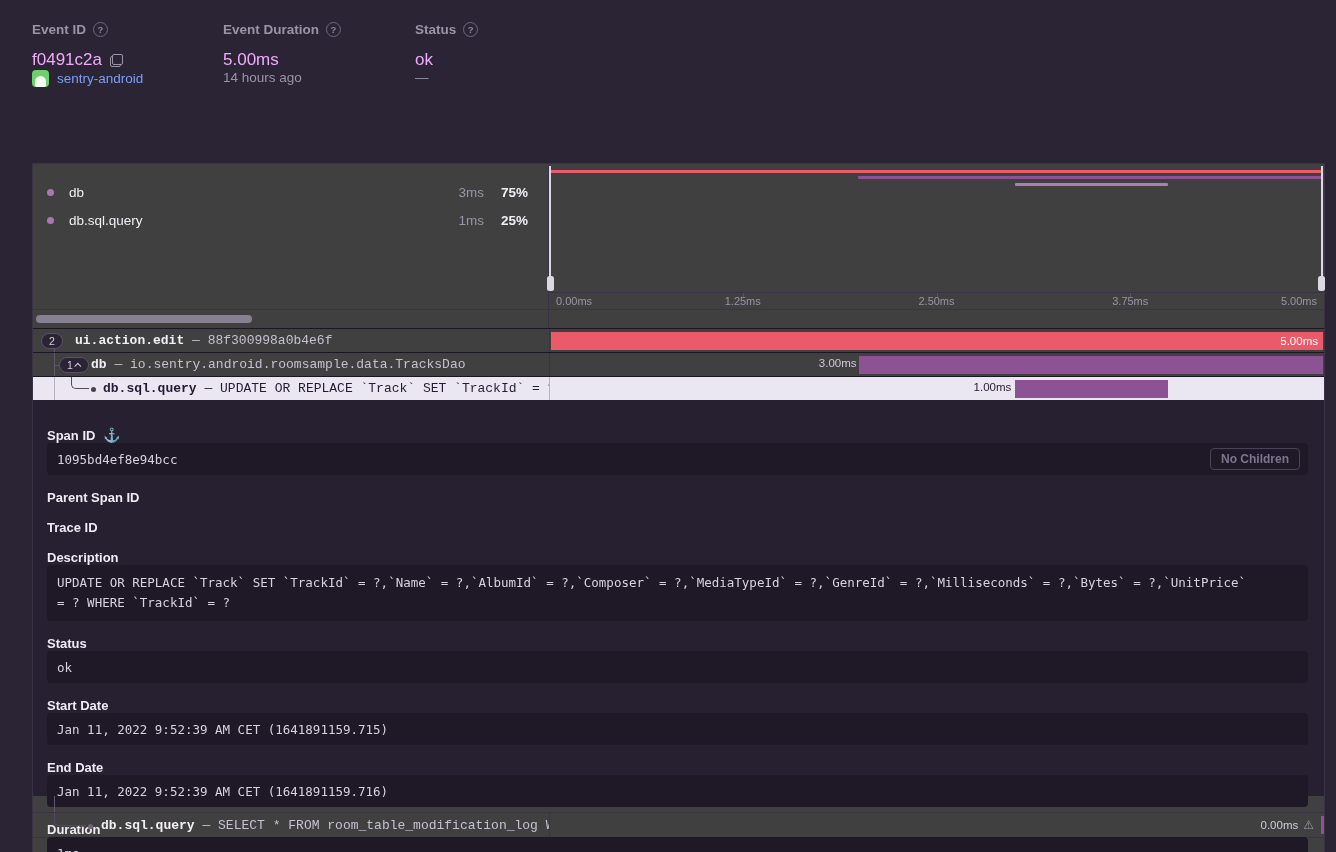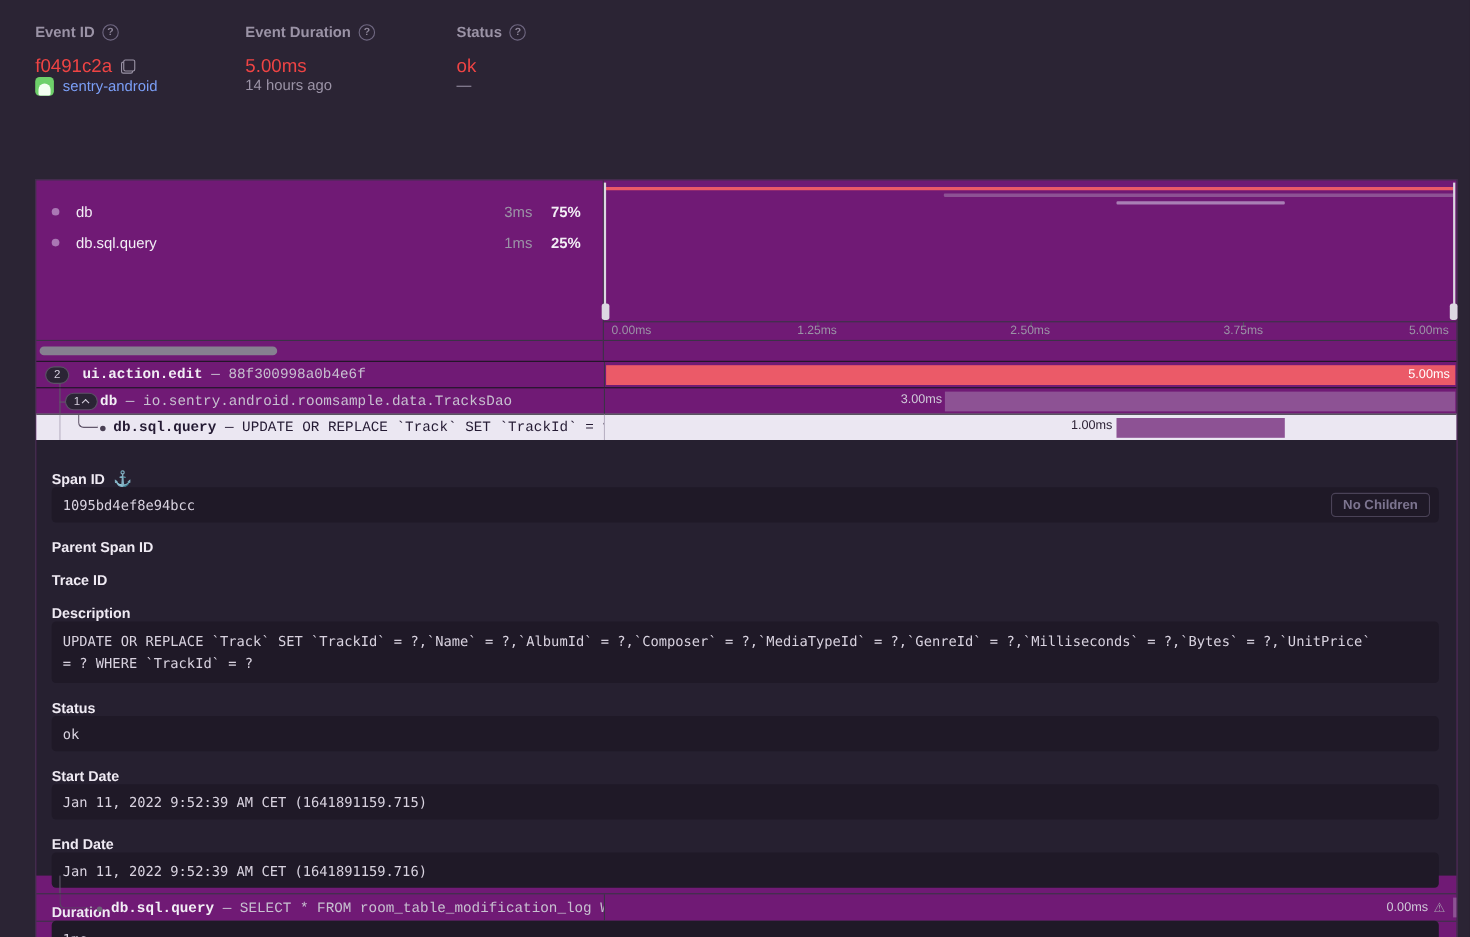--- a/index.html
+++ b/index.html
@@ -10,21 +10,21 @@
     font-family:"Liberation Sans", sans-serif; font-size:13px;
   }
   
   .hdr { position:absolute; top:22px; left:32px; display:flex; }
   .hcol { margin-right:0; }
   .hcol1 { width:191px; } .hcol2 { width:192px; } .hcol3 { width:200px; }
   .hlabel { display:flex; align-items:center; gap:7px; color:#9b93a6; font-weight:bold; font-size:13.5px; }
   .qicon { display:inline-flex; align-items:center; justify-content:center;
     width:15px; height:15px; border:1.4px solid #6f6781; border-radius:50%;
     color:#8d capsule; color:#8d8598; font-size:9.5px; font-weight:bold; }
-  .hvalue { margin-top:13px; font-size:17px; color:#ef4444; display:flex; align-items:center; gap:8px; }
+  .hvalue { margin-top:13px; font-size:17px; color:#f0abfc; display:flex; align-items:center; gap:8px; }
   .copy-ic { position:relative; width:13px; height:13px; display:inline-block; }
   .copy-ic::before { content:""; position:absolute; left:0; bottom:0; width:9px; height:9px;
     border:1.4px solid #9b93a6; border-radius:2px; }
   .copy-ic::after { content:""; position:absolute; right:0; top:0; width:9px; height:9px;
     border:1.4px solid #9b93a6; border-radius:2px; background:#2b2434; }
   .hsub { margin-top:0; font-size:13.5px; color:#9b93a6; display:flex; align-items:center; gap:8px; }
   .proj-link { color:#7b9ff7; }
   .android-ic { position:relative; width:17px; height:17px; border-radius:4px; background:#6ed06a; display:inline-block; overflow:hidden; }
   .android-ic::before { content:""; position:absolute; left:3px; top:6px; width:11px; height:11px;
     background:#f3fff1; border-radius:6px 6px 2px 2px; }
@@ -40,21 +40,21 @@
   .search-wrap input { width:100%; height:36px; background:#231c2a; border:1px solid #3b3246;
     border-radius:6px; padding:0 12px 0 38px; color:#d8d2df; font-size:13.5px; font-family:inherit; outline:none; }
   .search-wrap input::placeholder { color:#6f6781; }
   .mag-ic { position:absolute; left:13px; top:10px; width:11px; height:11px; }
   .mag-ic::before { content:""; position:absolute; left:0; top:0; width:8px; height:8px;
     border:1.6px solid #8d8598; border-radius:50%; }
   .mag-ic::after { content:""; position:absolute; right:-1px; bottom:-2px; width:1.8px; height:5px;
     background:#8d8598; transform:rotate(-45deg); border-radius:1px; }
   
   .trace { position:absolute; left:32px; top:163px; width:1293px; height:689px;
-    background:#701a75; border:1px solid #3b3246; border-bottom:none; }
+    background:#404040; border:1px solid #3b3246; border-bottom:none; }
   .tsplit { display:flex; height:164px; }
   .tleft { width:516px; border-right:1px solid #3b3246; display:flex; flex-direction:column; }
   .legend { height:145px; padding-top:14px; }
   .lrow { display:flex; align-items:center; height:28px; padding:0 20px 0 14px; }
   .ldot { width:7px; height:7px; border-radius:50%; background:#aa77b4; margin-right:15px; }
   .lname { color:#f2eef5; font-size:13.5px; }
   .ldur { margin-left:auto; color:#9b93a6; font-size:13.5px; width:46px; text-align:right; }
   .lpct { color:#f2eef5; font-weight:bold; font-size:13.5px; width:44px; text-align:right; }
   .scrollstrip { height:19px; border-top:1px solid #3b3246; position:relative; }
   .sthumb { position:absolute; left:3px; top:5px; width:216px; height:8px; border-radius:4px; background:#868090; }

